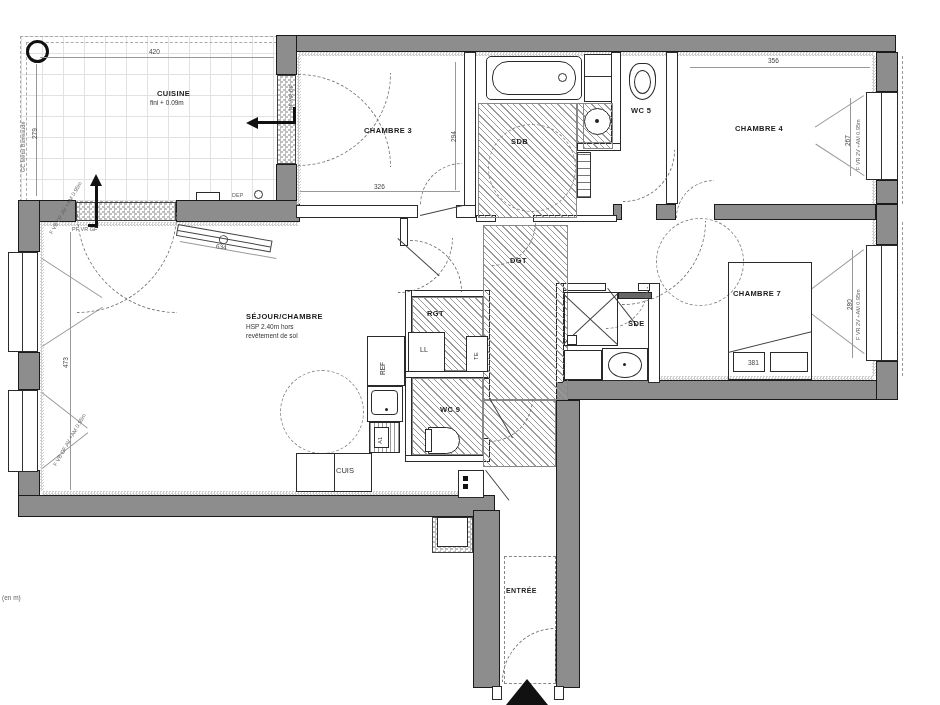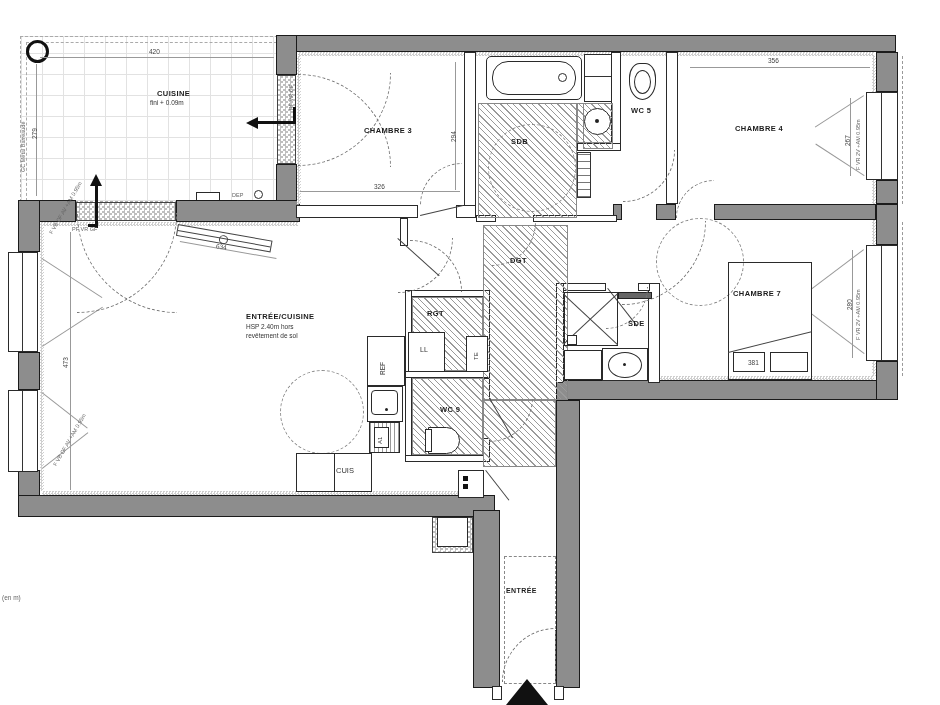--- a/index.html
+++ b/index.html
@@ -233,21 +233,21 @@
   <div class="sub" style="left:150px;top:99px;">fini + 0.09m</div>
   <div class="lbl" style="left:364px;top:126px;">CHAMBRE 3</div>
   <div class="lbl" style="left:511px;top:137px;">SDB</div>
   <div class="lbl" style="left:631px;top:106px;">WC 5</div>
   <div class="lbl" style="left:735px;top:124px;">CHAMBRE 4</div>
   <div class="lbl" style="left:733px;top:289px;">CHAMBRE 7</div>
   <div class="lbl" style="left:628px;top:319px;">SDE</div>
   <div class="lbl" style="left:510px;top:256px;">DGT</div>
   <div class="lbl" style="left:427px;top:309px;">RGT</div>
   <div class="lbl" style="left:440px;top:405px;">WC 9</div>
-  <div class="lbl" style="left:246px;top:312px;">ENTRÉE/CUISINE</div>
+  <div class="lbl" style="left:246px;top:312px;">SÉJOUR/CHAMBRE</div>
   <div class="sub" style="left:246px;top:323px;">HSP 2.40m hors</div>
   <div class="sub" style="left:246px;top:332px;">revêtement de sol</div>
   <div class="lbl" style="left:506px;top:587px;font-size:7px;">ENTRÉE</div>
 
   <div class="sub" style="left:420px;top:346px;font-size:7px;">LL</div>
   <div class="sub r90" style="left:473px;top:360px;font-size:6px;">TE</div>
   <div class="sub r90" style="left:379px;top:375px;font-size:6.5px;">REF</div>
   <div class="sub r90" style="left:377px;top:444px;font-size:6px;">A1</div>
   <div class="sub" style="left:336px;top:466px;font-size:7.5px;">CUIS</div>
   <div class="tin" style="left:232px;top:192px;">DEP</div>

